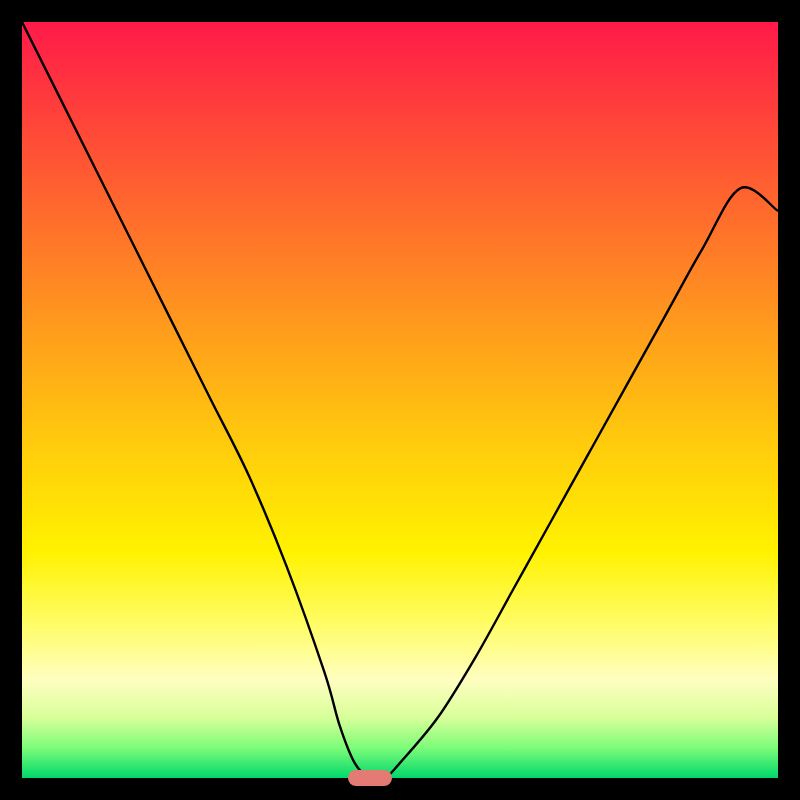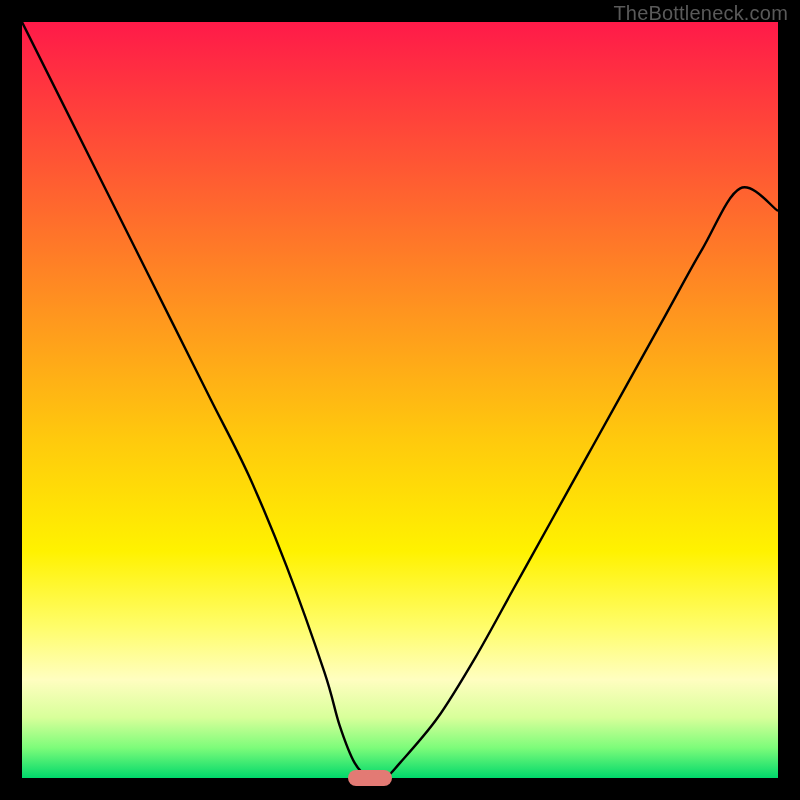--- a/index.html
+++ b/index.html
@@ -58,21 +58,20 @@
     font-family: Arial, Helvetica, sans-serif;
     font-size: 20px;
     color: #5a5a5a;
     letter-spacing: 0.2px;
   }
 </style>
 </head>
 <body>
 <div class="container">
 
-  <div class="watermark">TheBottleneck.com</div>
 
   <div class="plot-area">
     <svg class="curve-svg" viewBox="0 0 756 756" preserveAspectRatio="none">
       <path id="curve-path" fill="none" stroke="#000" stroke-width="2.4" d="M 0.00 0.00 C 6.30 12.60, 25.20 50.40, 37.80 75.60 C 50.40 100.80, 63.00 126.00, 75.60 151.20 C 88.20 176.40, 100.80 201.60, 113.40 226.80 C 126.00 252.00, 138.60 277.20, 151.20 302.40 C 163.80 327.60, 176.40 352.80, 189.00 378.00 C 201.60 403.20, 214.20 425.88, 226.80 453.60 C 239.40 481.32, 252.00 511.56, 264.60 544.32 C 277.20 577.08, 293.58 623.70, 302.40 650.16 C 311.22 676.62, 312.48 687.96, 317.52 703.08 C 322.56 718.20, 327.60 732.06, 332.64 740.88 C 337.68 749.70, 342.72 753.48, 347.76 756.00 C 352.80 758.52, 357.84 758.52, 362.88 756.00 C 367.92 753.48, 369.18 750.96, 378.00 740.88 C 386.82 730.80, 403.20 713.16, 415.80 695.52 C 428.40 677.88, 441.00 656.46, 453.60 635.04 C 466.20 613.62, 478.80 589.68, 491.40 567.00 C 504.00 544.32, 516.60 521.64, 529.20 498.96 C 541.80 476.28, 554.40 453.60, 567.00 430.92 C 579.60 408.24, 592.20 385.56, 604.80 362.88 C 617.40 340.20, 630.00 317.52, 642.60 294.84 C 655.20 272.16, 667.80 248.22, 680.40 226.80 C 693.00 205.38, 705.60 172.62, 718.20 166.32 C 730.80 160.02, 749.70 185.22, 756.00 189.00"></path>
     </svg>
     <div id="min-marker" class="marker" style="left: 347.76px; top: 756px;"></div>
   </div>
 
 </div>
 

